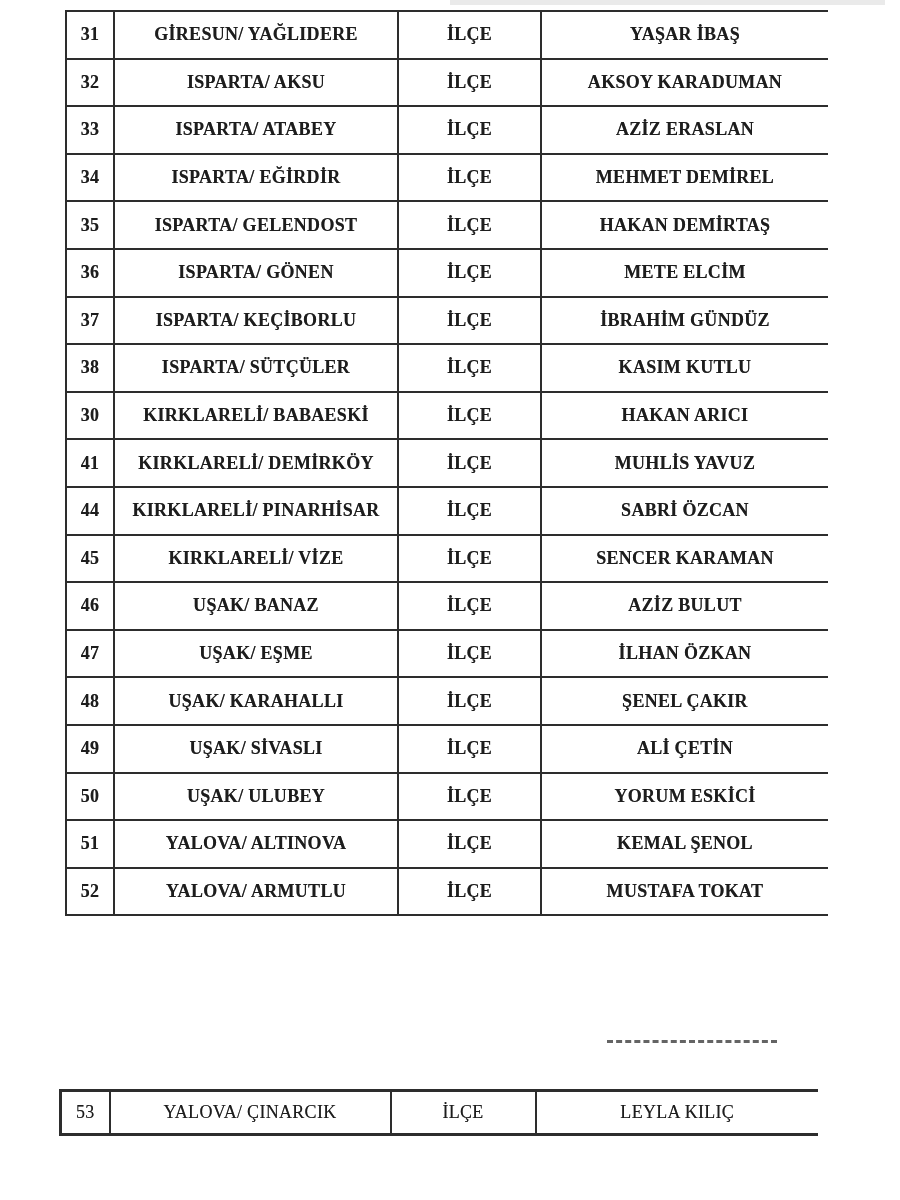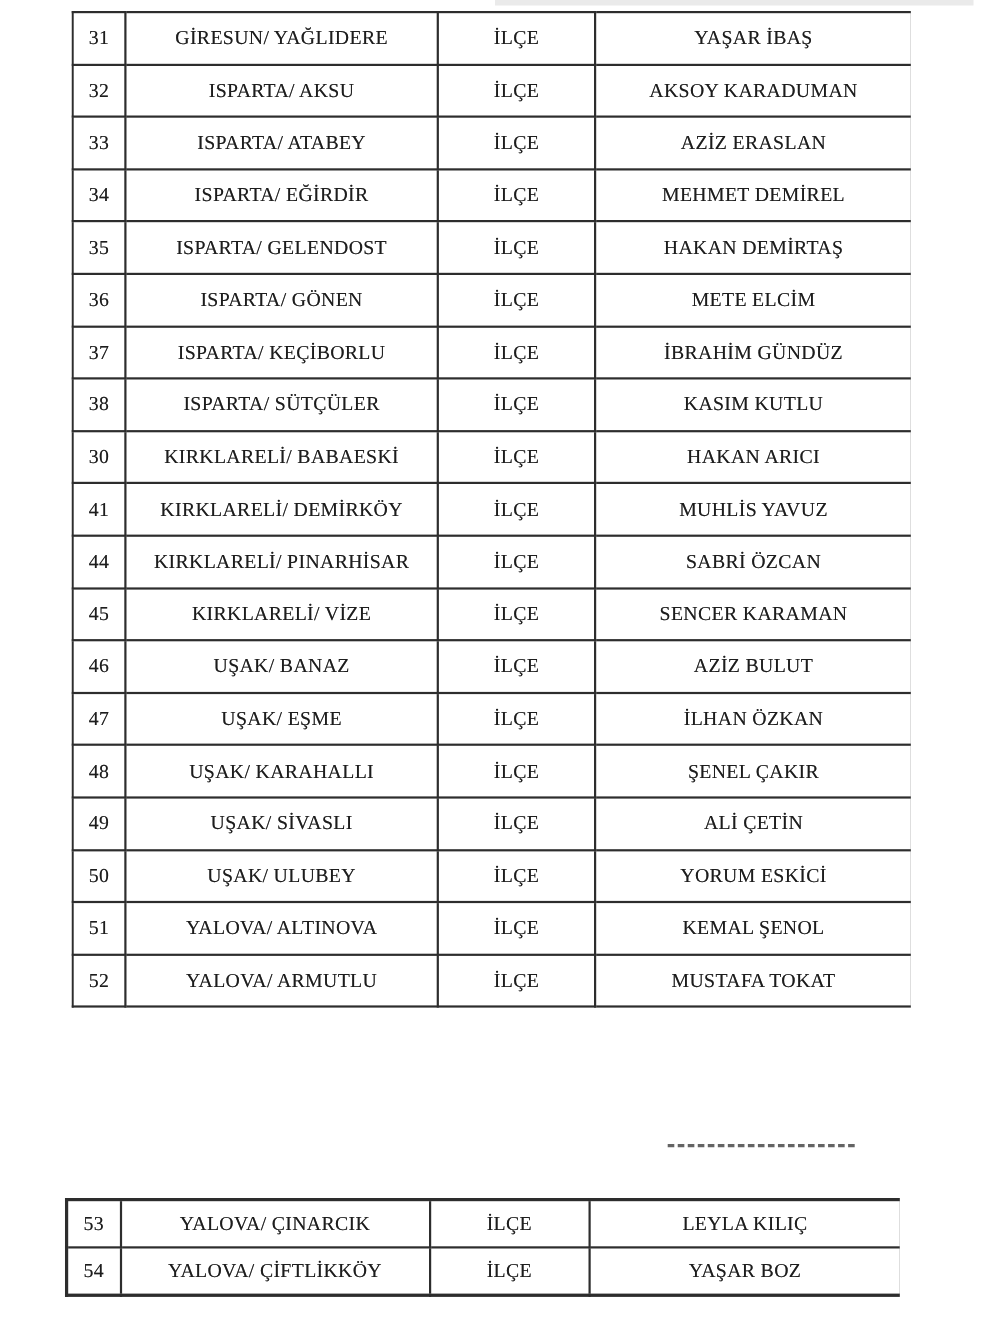--- a/index.html
+++ b/index.html
@@ -36,20 +36,21 @@
   .tbl-wrap {
     position: absolute;
     overflow: hidden;
     z-index: 2;
   }
   .tbl-wrap.upper {
     left: 65px;
     top: 10px;
     width: 763px;
     height: 1035px;
+    font-weight: bold;
   }
   .tbl-wrap.lower {
     left: 59px;
     top: 1089px;
     width: 759px;
     height: 137px;
   }
   table.tbl {
     border-collapse: collapse;
     table-layout: fixed;
@@ -223,21 +224,15 @@
         <col class="col-type">
         <col class="col-name">
     </colgroup>
     <tbody>
         <tr>
           <td>53</td>
           <td>YALOVA/ ÇINARCIK</td>
           <td>İLÇE</td>
           <td>LEYLA KILIÇ</td>
         </tr>
-        <tr>
-          <td>54</td>
-          <td>YALOVA/ ÇİFTLİKKÖY</td>
-          <td>İLÇE</td>
-          <td>YAŞAR BOZ</td>
-        </tr>
       </tbody>
   </table>
 </div>
 
 </body></html>

